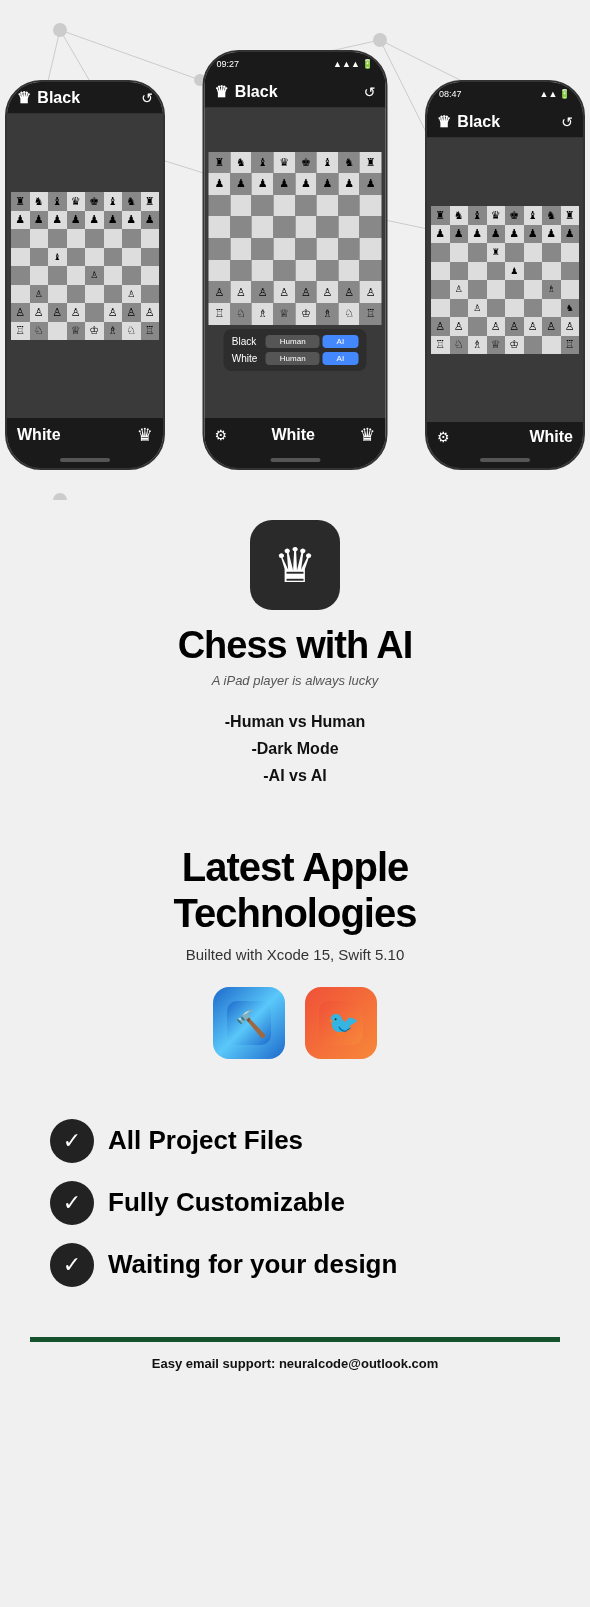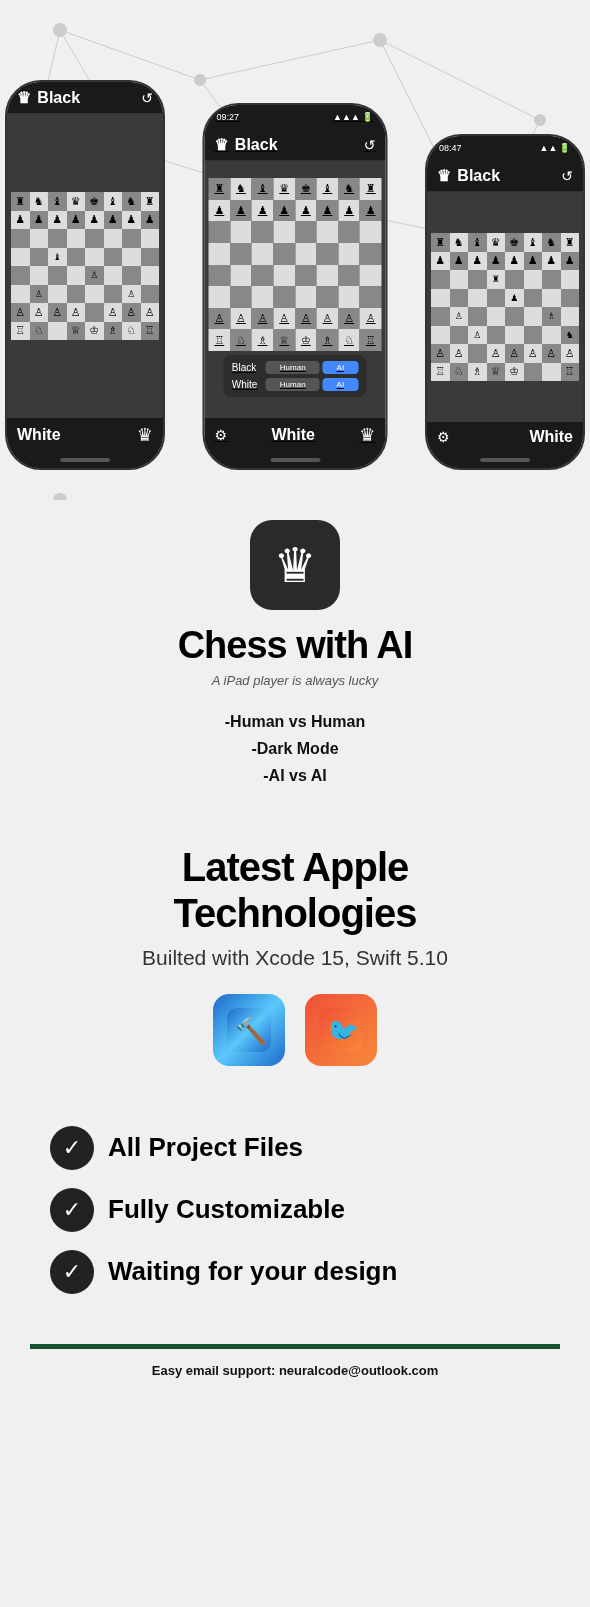--- a/index.html
+++ b/index.html
@@ -35,39 +35,38 @@
     .phone {
       position: absolute;
       background: #1a1a1a;
       border-radius: 36px;
       overflow: hidden;
       border: 2px solid #333;
     }
 
     .phone-center {
       width: 185px;
-      height: 367px;
+      height: 420px;
       bottom: 30px;
       left: 50%;
       transform: translateX(-50%);
       z-index: 3;
-      text-decoration: underline;
     }
 
     .phone-left {
       width: 160px;
       height: 390px;
       bottom: 30px;
       left: 5px;
       z-index: 2;
     }
 
     .phone-right {
       width: 160px;
-      height: 336px;
+      height: 390px;
       bottom: 30px;
       right: 5px;
       z-index: 2;
     }
 
     .phone-screen {
       width: 100%;
       height: 100%;
       background: #2a2a2a;
       display: flex;
@@ -262,21 +261,21 @@
       font-size: 40px;
       font-weight: 900;
       color: #000;
       text-align: center;
       line-height: 1.15;
       margin-bottom: 10px;
       letter-spacing: -1px;
     }
 
     .section-subtitle {
-      font-size: 21px;
+      font-size: 15px;
       color: #333;
       text-align: center;
       margin-bottom: 24px;
     }
 
     .tech-icons {
       display: flex;
       gap: 20px;
       align-items: center;
       justify-content: center;

